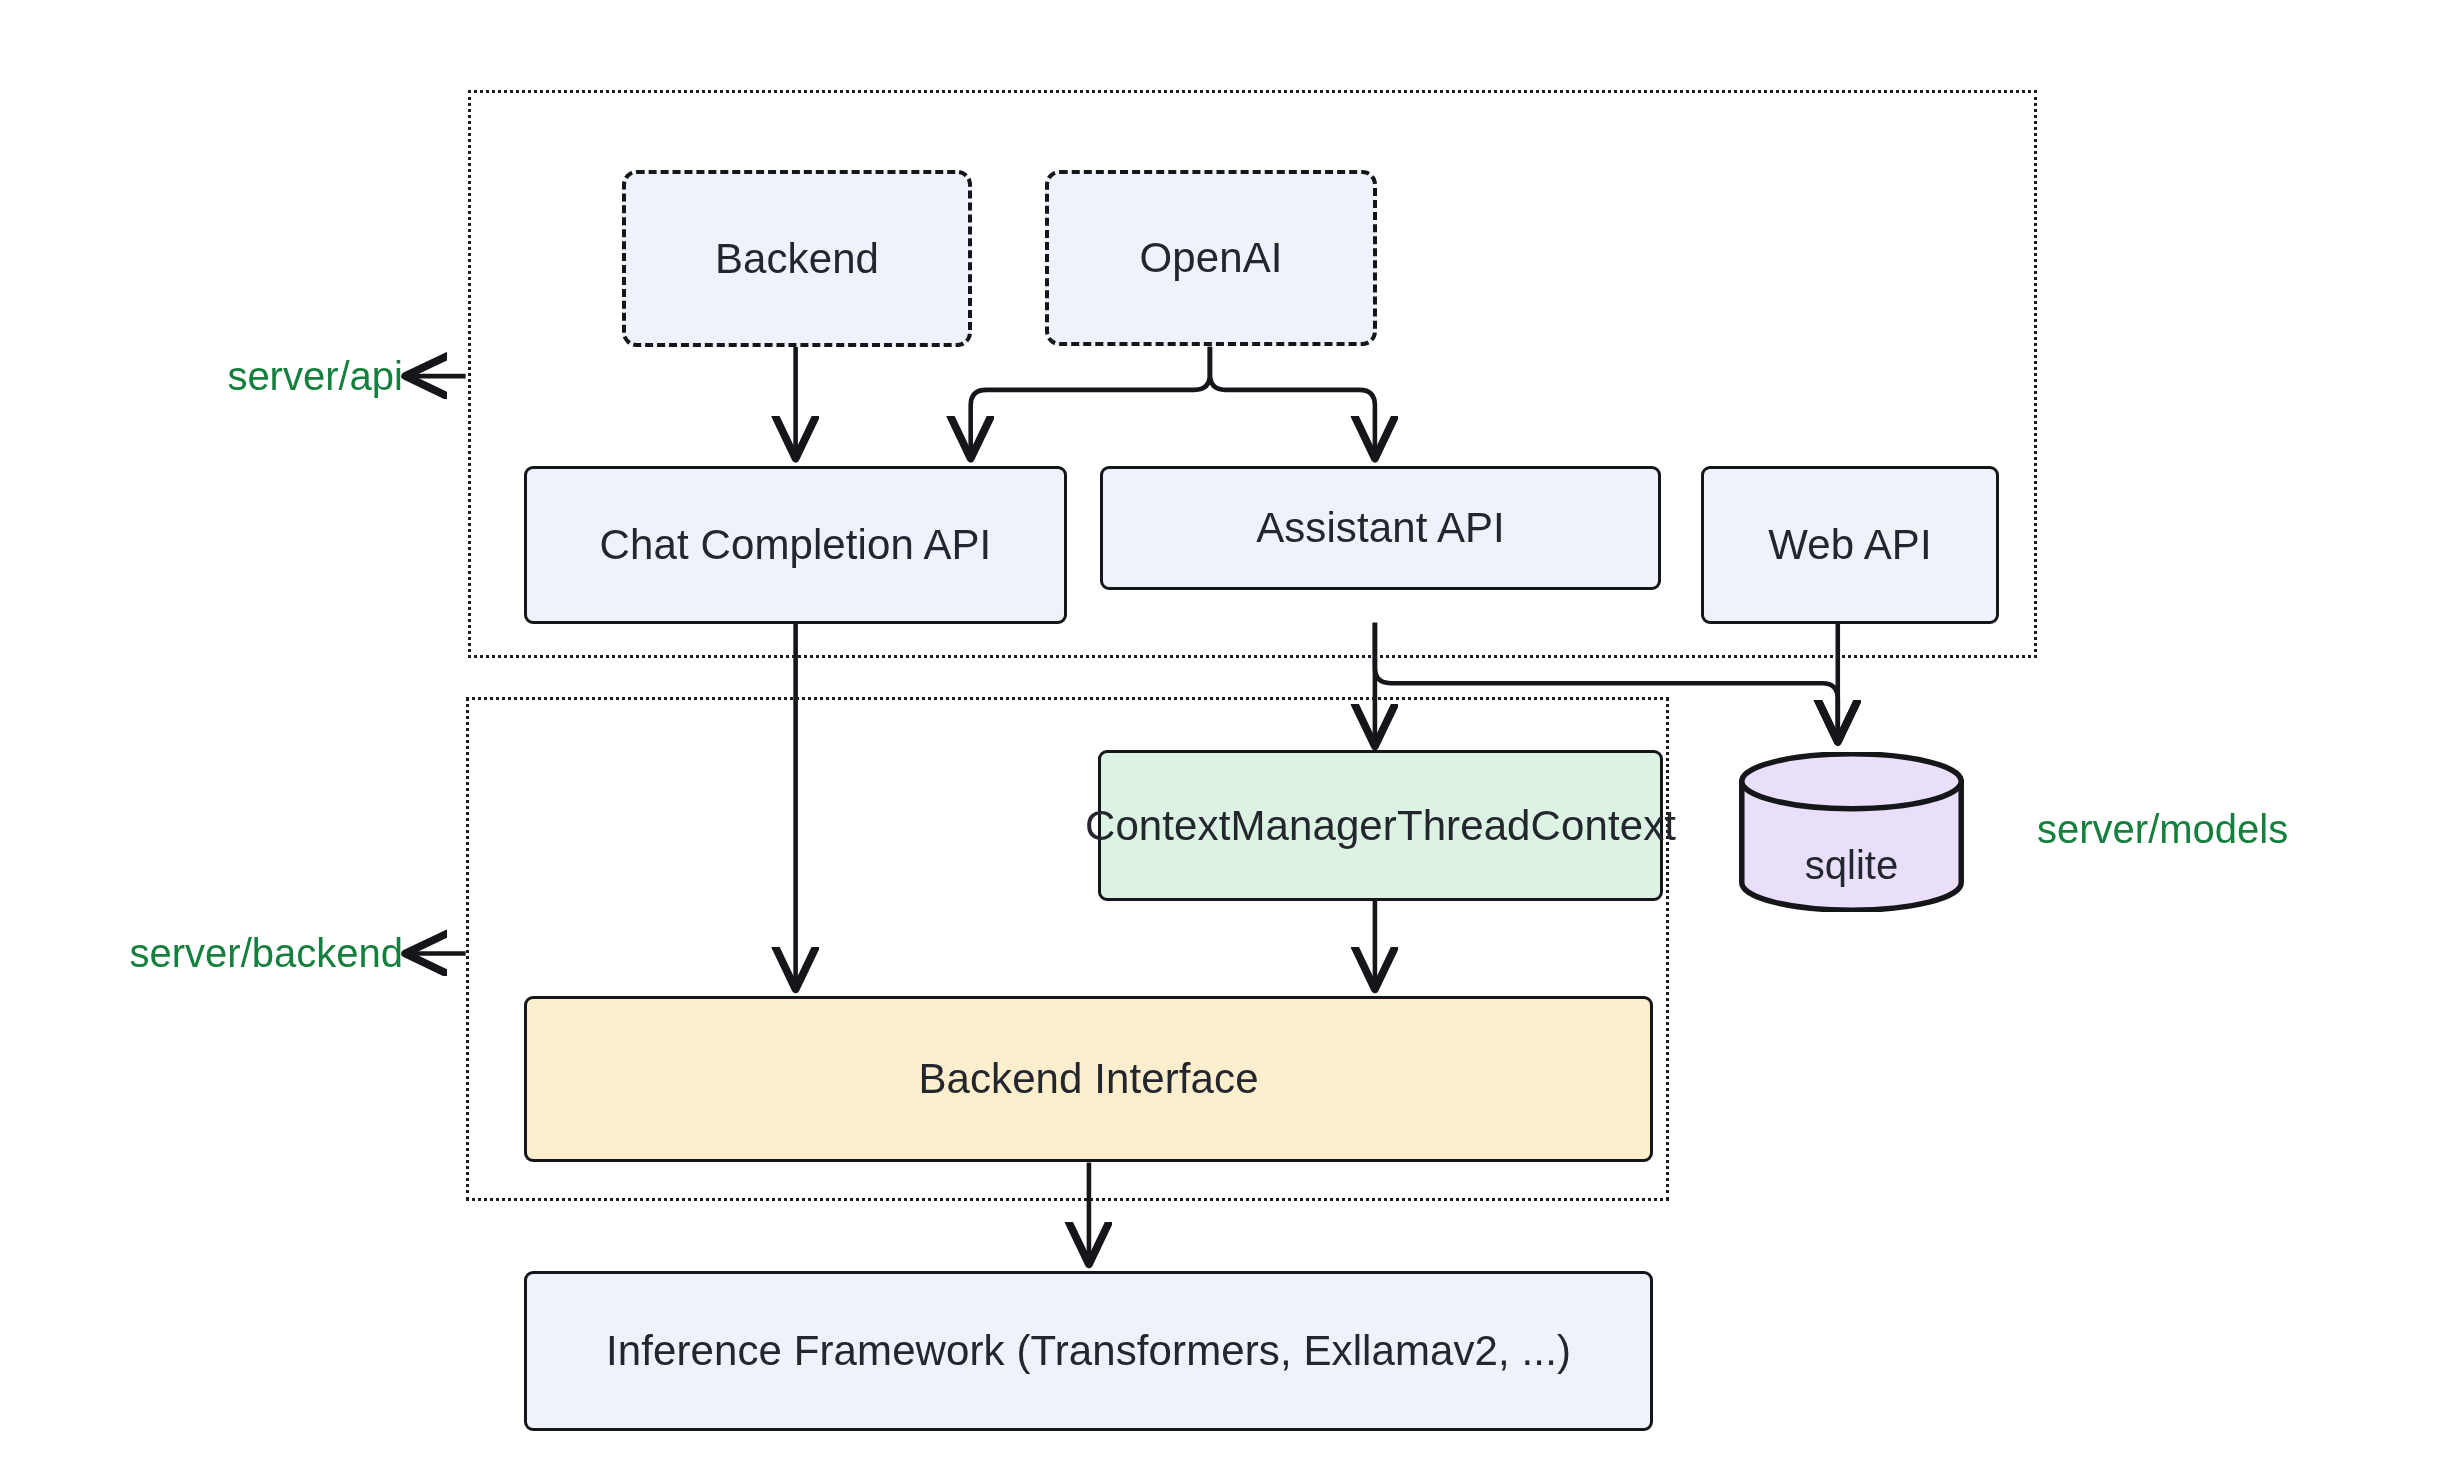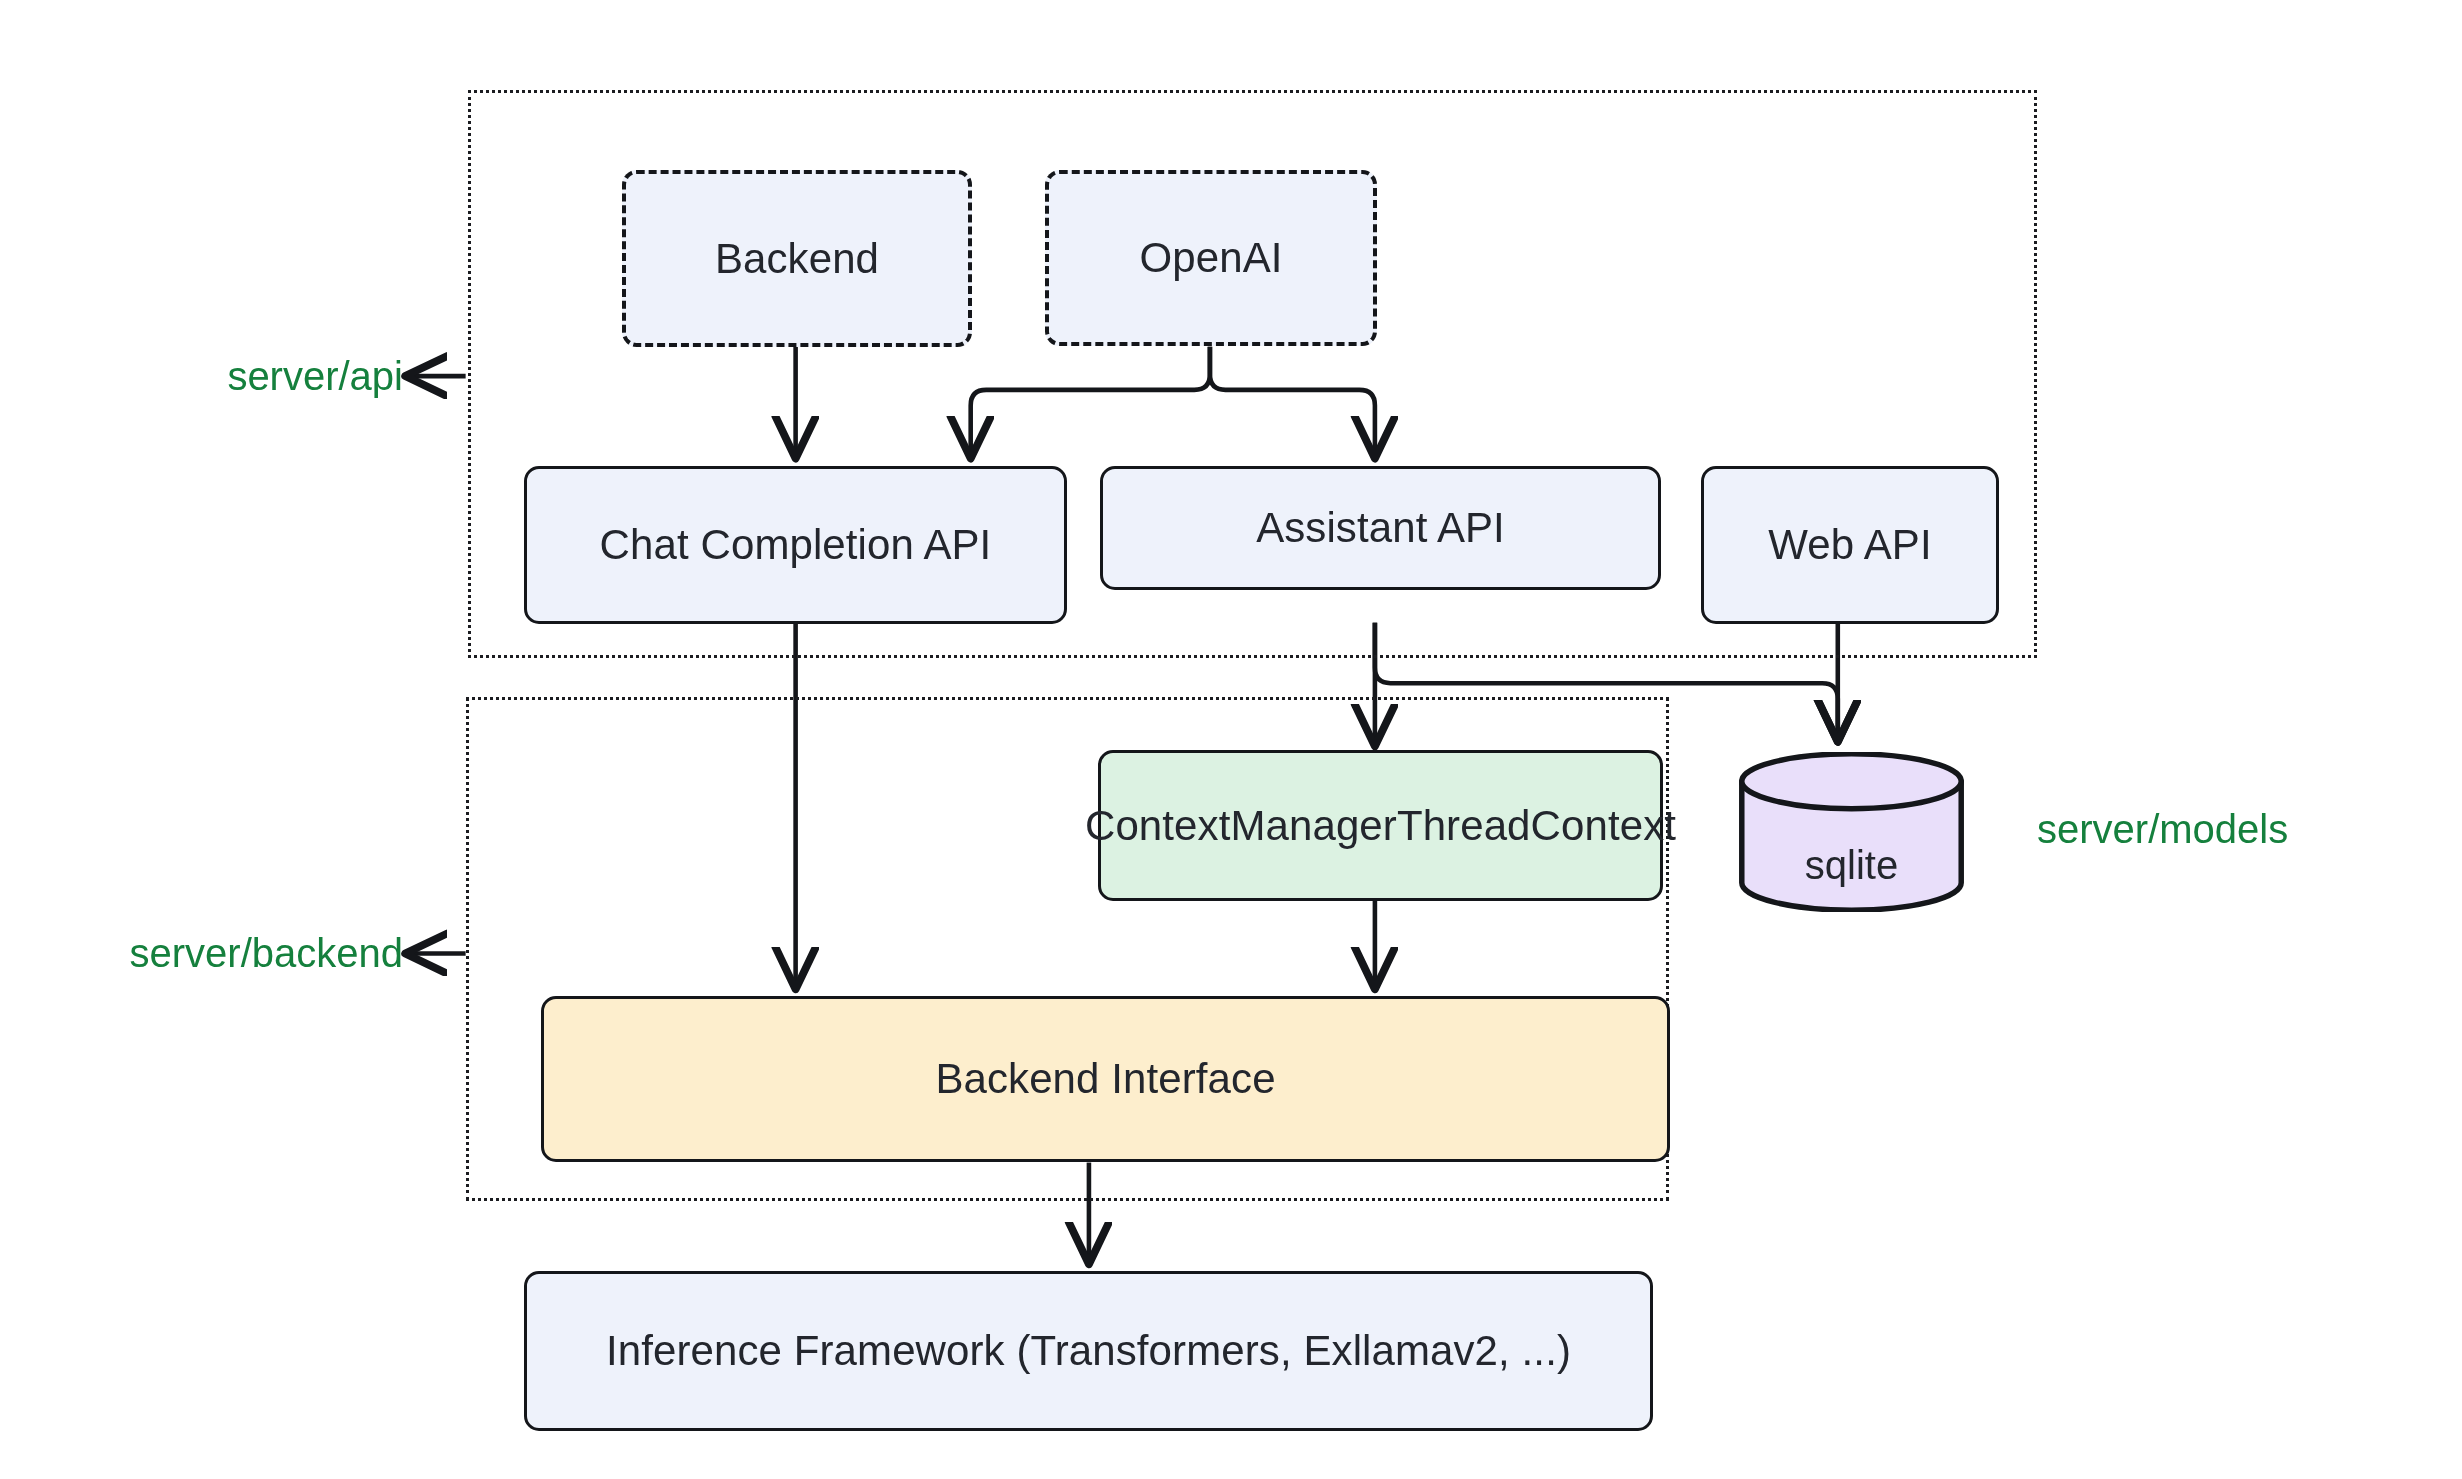--- a/index.html
+++ b/index.html
@@ -35,35 +35,35 @@
   }
   
   .node {
     position: absolute;
     box-sizing: border-box;
     display: flex;
     align-items: center;
     justify-content: center;
     text-align: center;
     border: 3.7px solid #14161a;
-    border-radius: 15px;
+    border-radius: 9px;
     color: #23262d;
     font-size: 42px;
     line-height: 1.28;
     letter-spacing: 0.1px;
     background: #eef2fb;
   }
   .node.dashed {
     border-style: dashed;
     border-width: 4.6px;
     border-radius: 14.7px;
   }
   .node.fill-blue   { background: #eef2fb; }
   .node.fill-green  { background: #dcf2e2; }
-  .node.fill-yellow { background: #fdeecd; margin-left: 17px; }
+  .node.fill-yellow { background: #fdeecd; }
   .node .node-line { display: block; }
   
   .cylinder {
     position: absolute;
     box-sizing: border-box;
   }
   .cylinder .cyl-label {
     position: absolute;
     left: 0;
     right: 0;

